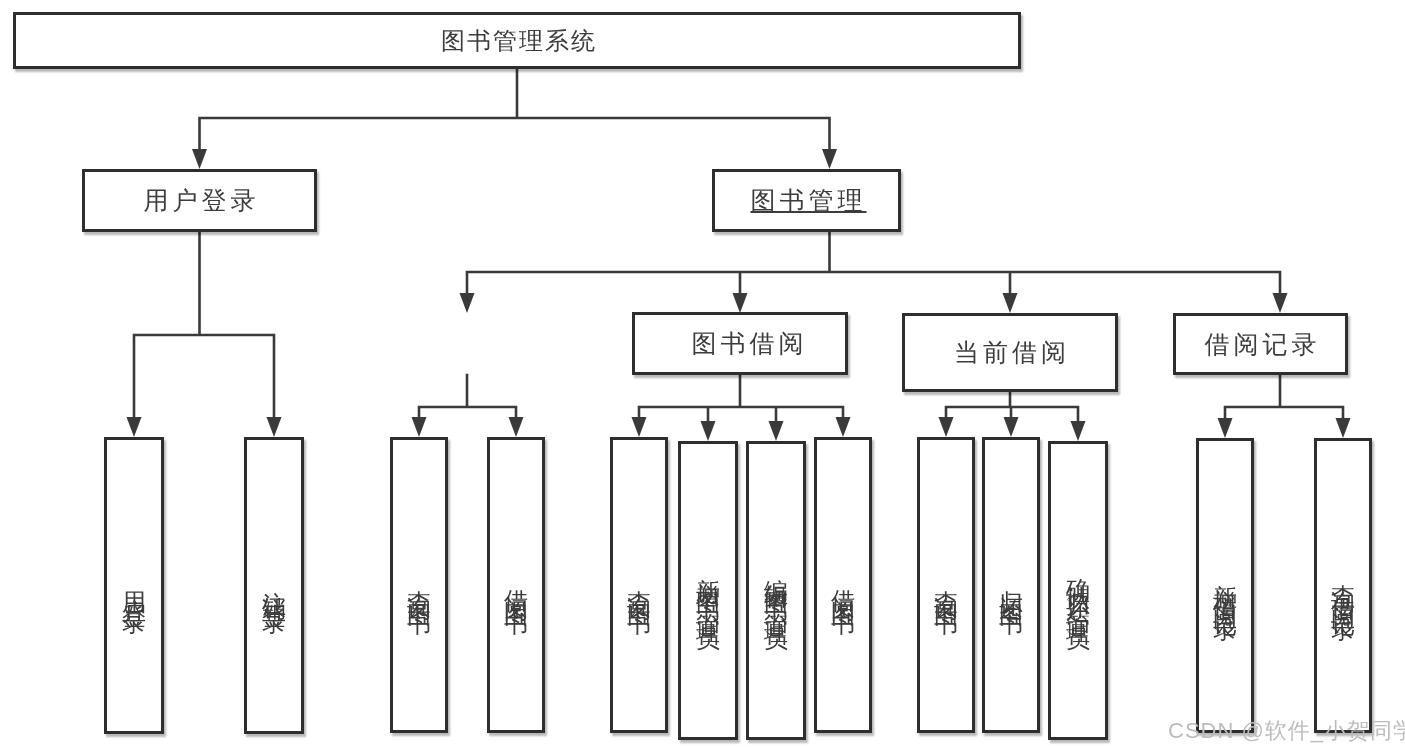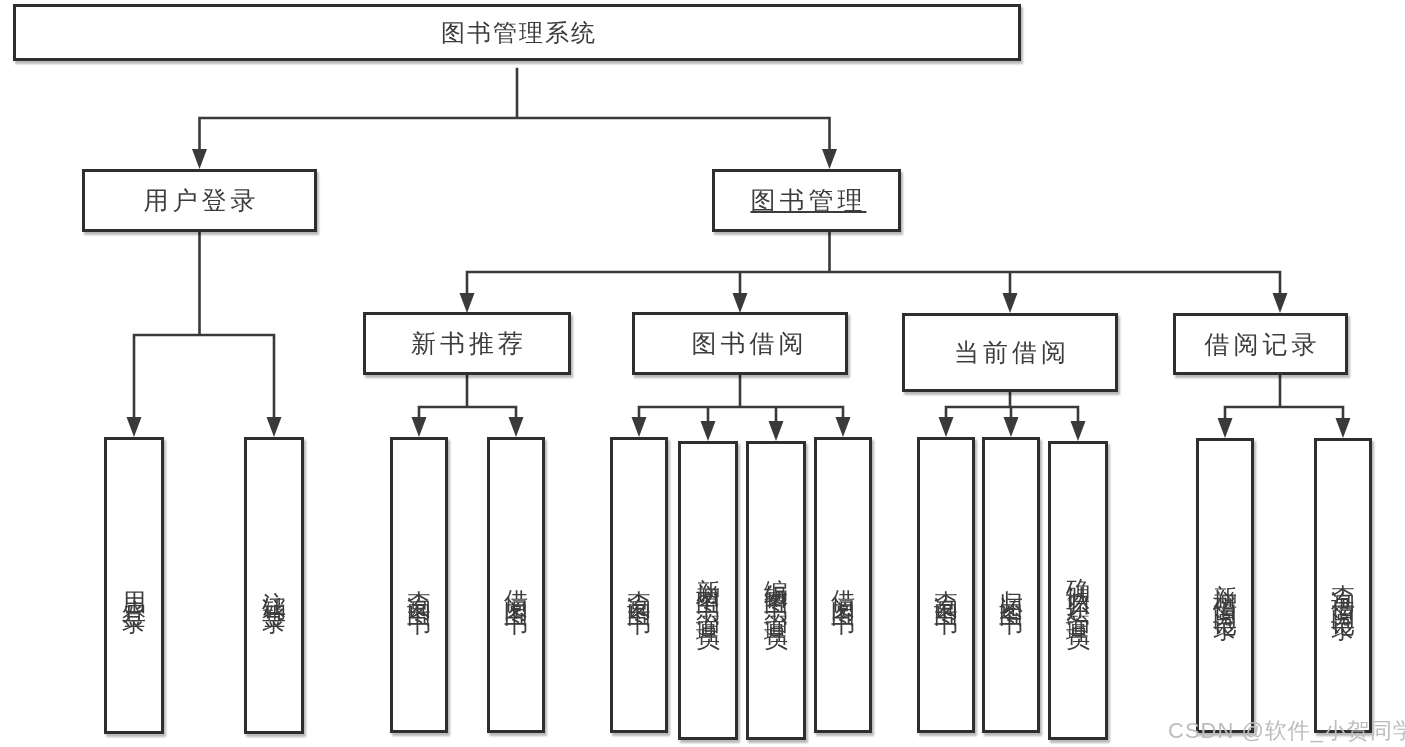--- a/index.html
+++ b/index.html
@@ -72,34 +72,31 @@
       <polygon points="768.5,421 783.5,421 776,441"></polygon>
       <polygon points="835.5,417 850.5,417 843,437"></polygon>
       <polygon points="938.5,417 953.5,417 946,437"></polygon>
       <polygon points="1003.5,417 1018.5,417 1011,437"></polygon>
       <polygon points="1070.5,421 1085.5,421 1078,441"></polygon>
       <polygon points="1217.5,418 1232.5,418 1225,438"></polygon>
       <polygon points="1335.5,418 1350.5,418 1343,438"></polygon>
     </g>
   </svg>
 
-  <div class="box h root" style="left:13px;top:4px;width:1008px;height:57px;">
+  <div class="box h root" style="left:13px;top:12px;width:1008px;height:57px;">
     <span class="lbl">图书管理系统</span>
   </div>
 
   <div class="box h" style="left:82px;top:169px;width:235px;height:63px;">
     <span class="lbl">用户登录</span>
   </div>
   <div class="box h" style="left:712px;top:169px;width:189px;height:63px;text-decoration:underline;">
     <span class="lbl">图书管理</span>
   </div>
 
-  <div class="box h" style="left:363px;top:312px;width:208px;height:63px;">
-    <span class="lbl">新书推荐</span>
-  </div>
   <div class="box h" style="left:632px;top:312px;width:216px;height:63px;padding-left:15px;">
     <span class="lbl">图书借阅</span>
   </div>
   <div class="box h" style="left:902px;top:313px;width:216px;height:79px;">
     <span class="lbl">当前借阅</span>
   </div>
   <div class="box h" style="left:1173px;top:313px;width:175px;height:62px;">
     <span class="lbl">借阅记录</span>
   </div>
 

